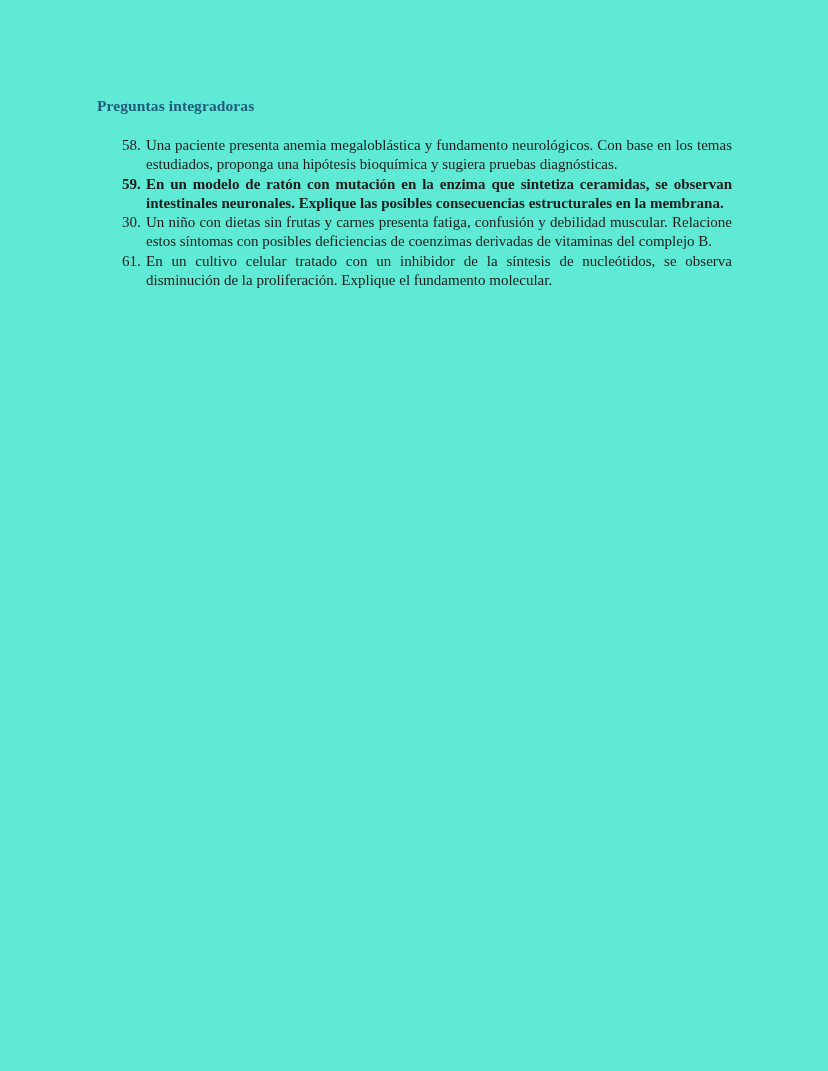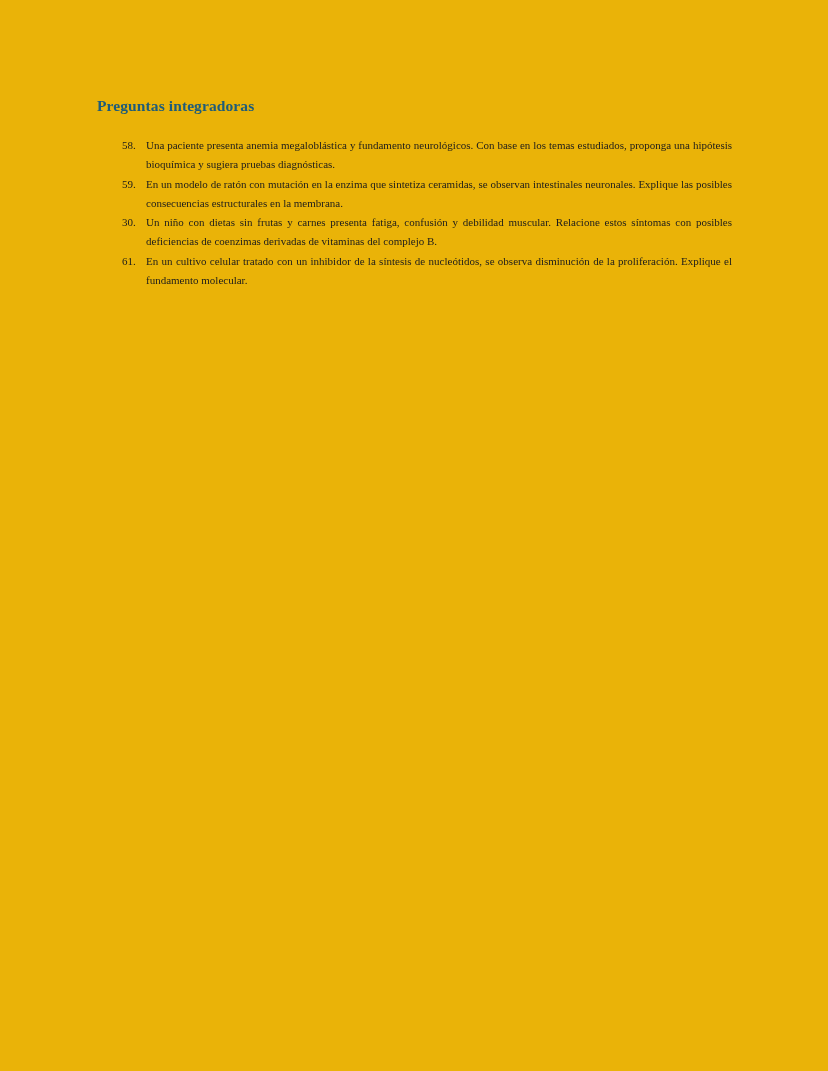--- a/index.html
+++ b/index.html
@@ -12,37 +12,37 @@
     height: 1071px;
     font-family: "Liberation Serif", serif;
     color: #1c1c1c;
     overflow: hidden;
   }
   .page {
     box-sizing: border-box;
     width: 828px;
     height: 1071px;
     padding: 97px 96px 0 97px;
-    background: #eab308;
+    background: #5eead4;
   }
   .heading {
     font-size: 15.5px;
     font-weight: bold;
     margin: 0 0 21px 0;
     letter-spacing: 0.1px;
   }
   .questions {
     list-style: none;
     margin: 0;
     padding: 0 0 0 25px;
   }
   .q-item {
     display: flex;
     align-items: flex-start;
-    font-size: 11px;
+    font-size: 15px;
     line-height: 19.3px;
   }
   .q-num {
     flex: 0 0 24px;
     white-space: nowrap;
   }
   .q-text {
     flex: 1 1 auto;
     text-align: justify;
   }
@@ -51,21 +51,21 @@
 <body>
 
 <div class="page">
   <h2 class="heading" style="color: rgb(30, 92, 122);">Preguntas integradoras</h2>
 
   <ol class="questions">
     <li class="q-item" style="color: rgb(28, 28, 28);">
       <span class="q-num">58.</span>
       <span class="q-text">Una paciente presenta anemia megaloblástica y fundamento neurológicos. Con base en los temas estudiados, proponga una hipótesis bioquímica y sugiera pruebas diagnósticas.</span>
     </li>
-    <li class="q-item" style="color: rgb(28, 28, 28);">
+    <li class="q-item" style="color: rgb(28, 28, 28); font-weight: bold;">
       <span class="q-num">59.</span>
       <span class="q-text">En un modelo de ratón con mutación en la enzima que sintetiza ceramidas, se observan intestinales neuronales. Explique las posibles consecuencias estructurales en la membrana.</span>
     </li>
     <li class="q-item" style="color: rgb(28, 28, 28);">
       <span class="q-num">30.</span>
       <span class="q-text">Un niño con dietas sin frutas y carnes presenta fatiga, confusión y debilidad muscular. Relacione estos síntomas con posibles deficiencias de coenzimas derivadas de vitaminas del complejo B.</span>
     </li>
     <li class="q-item" style="color: rgb(28, 28, 28);">
       <span class="q-num">61.</span>
       <span class="q-text">En un cultivo celular tratado con un inhibidor de la síntesis de nucleótidos, se observa disminución de la proliferación. Explique el fundamento molecular.</span>

